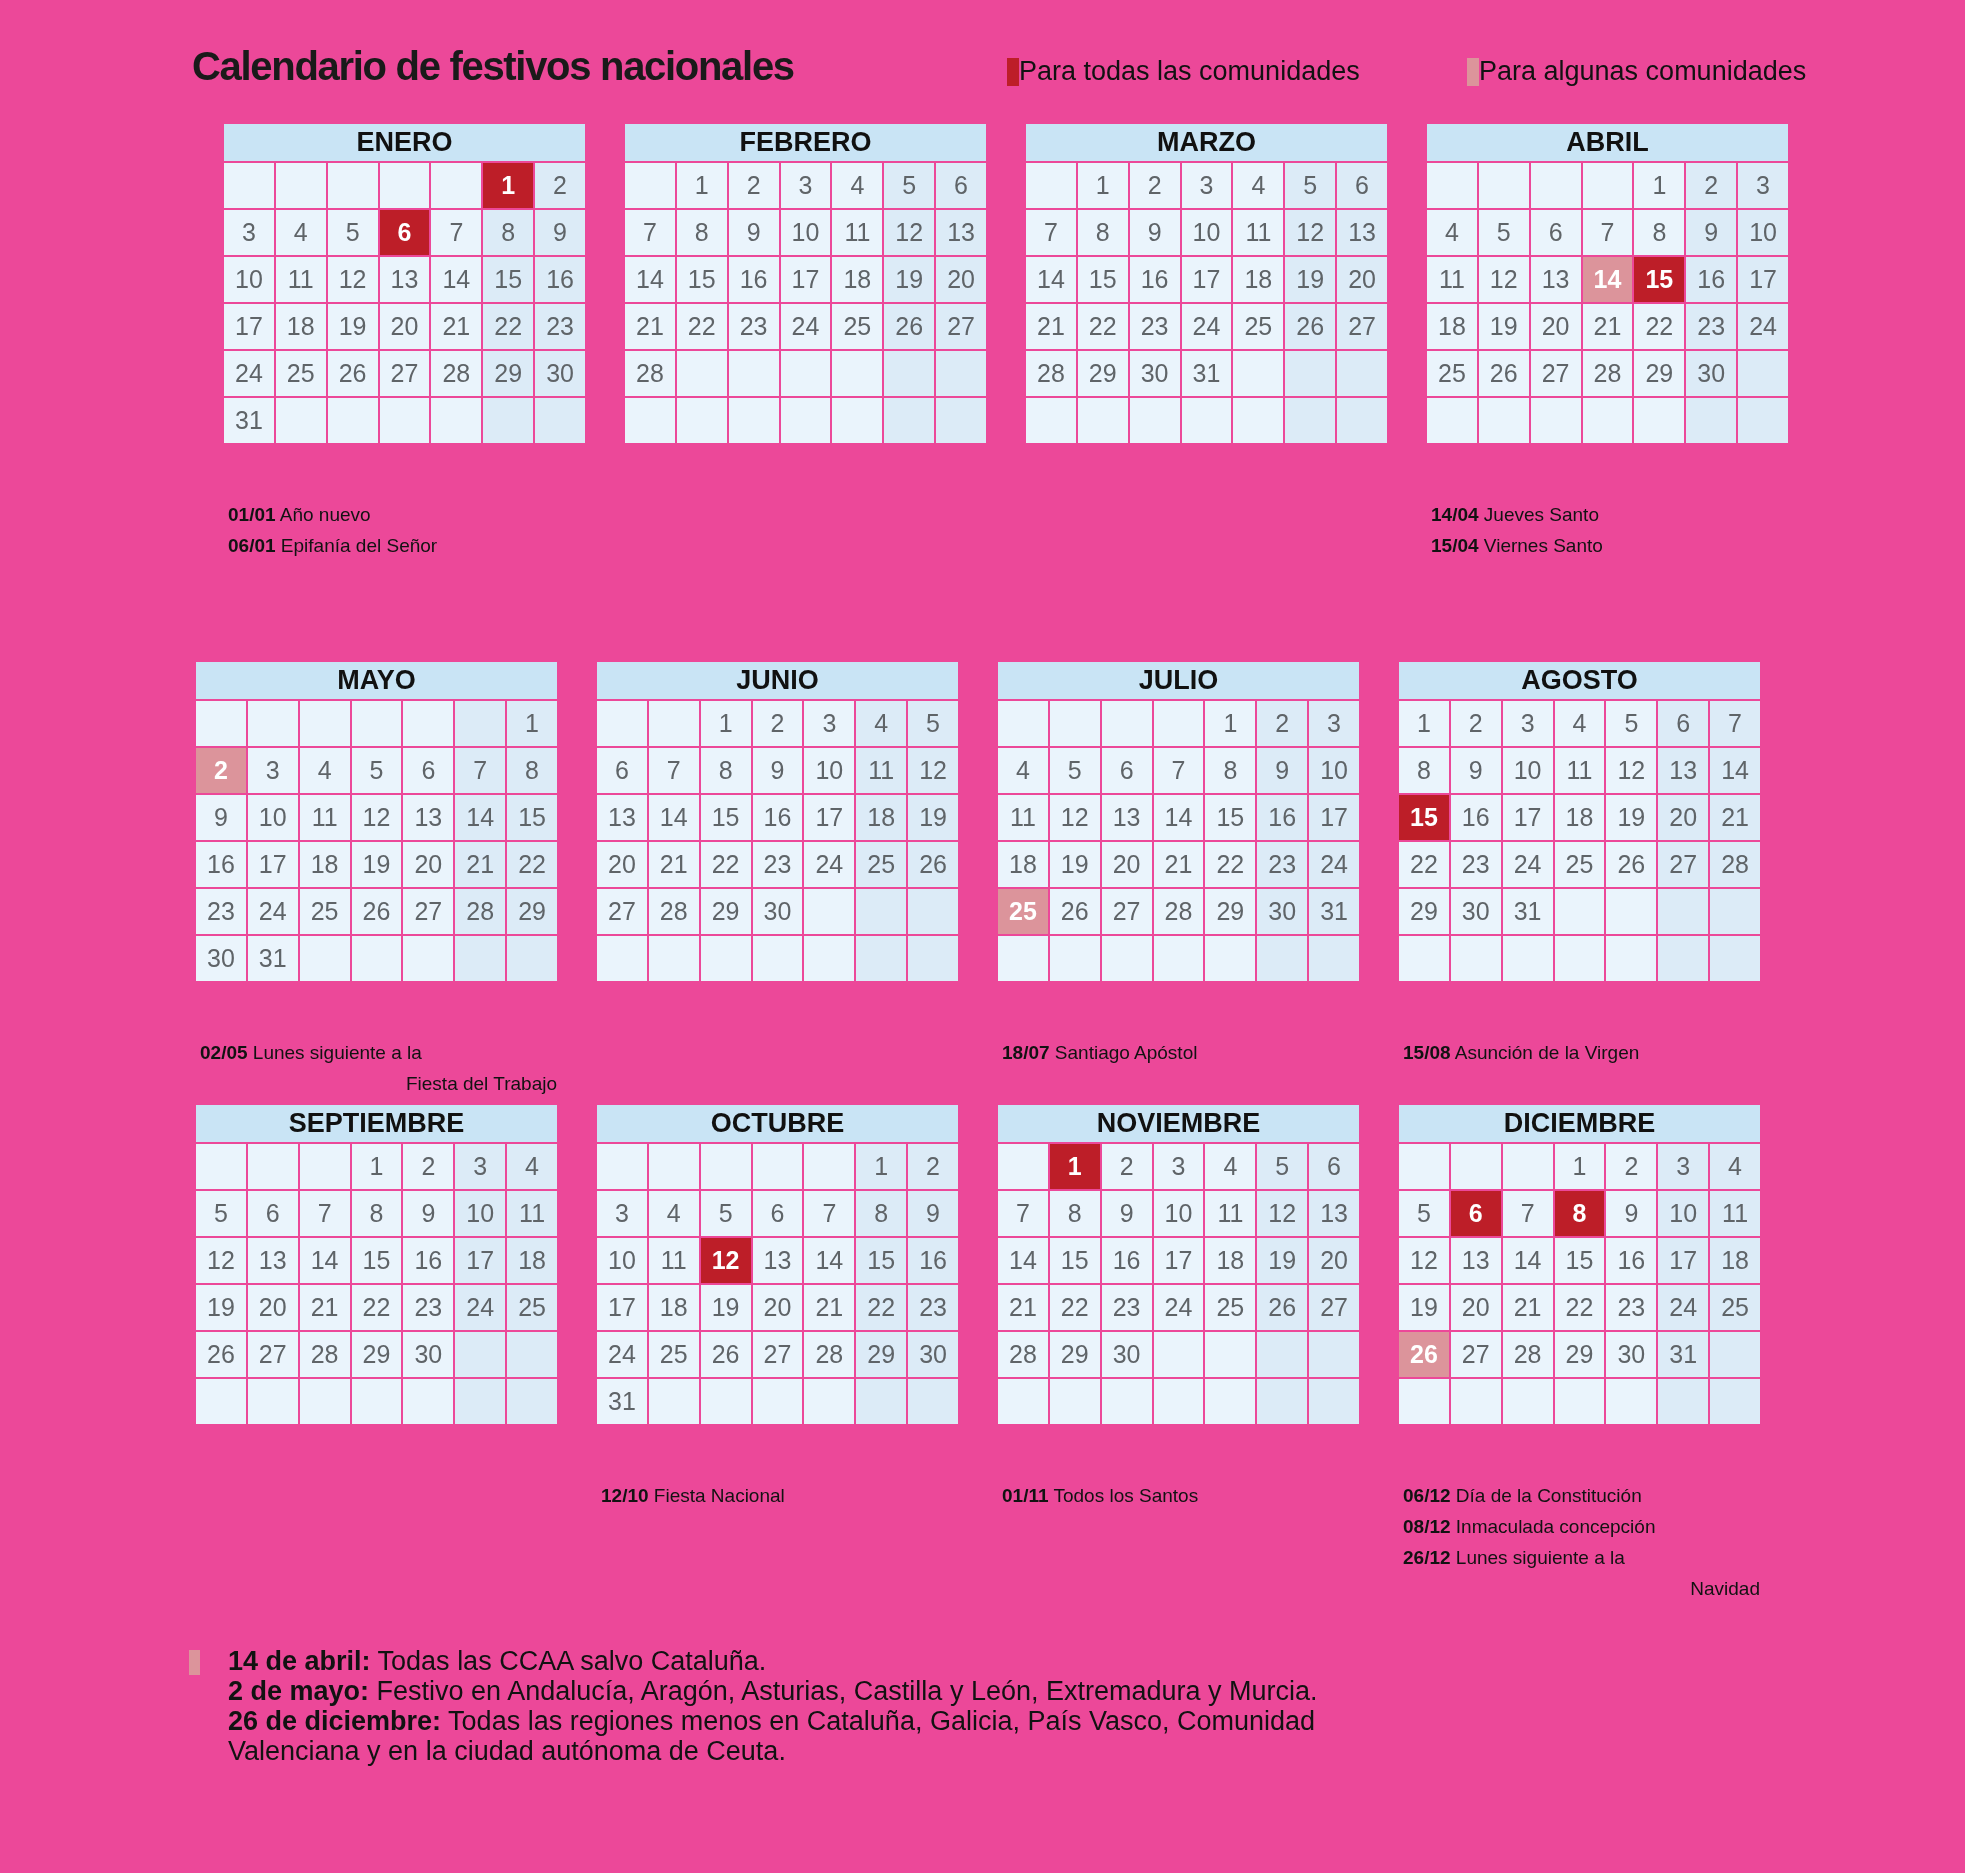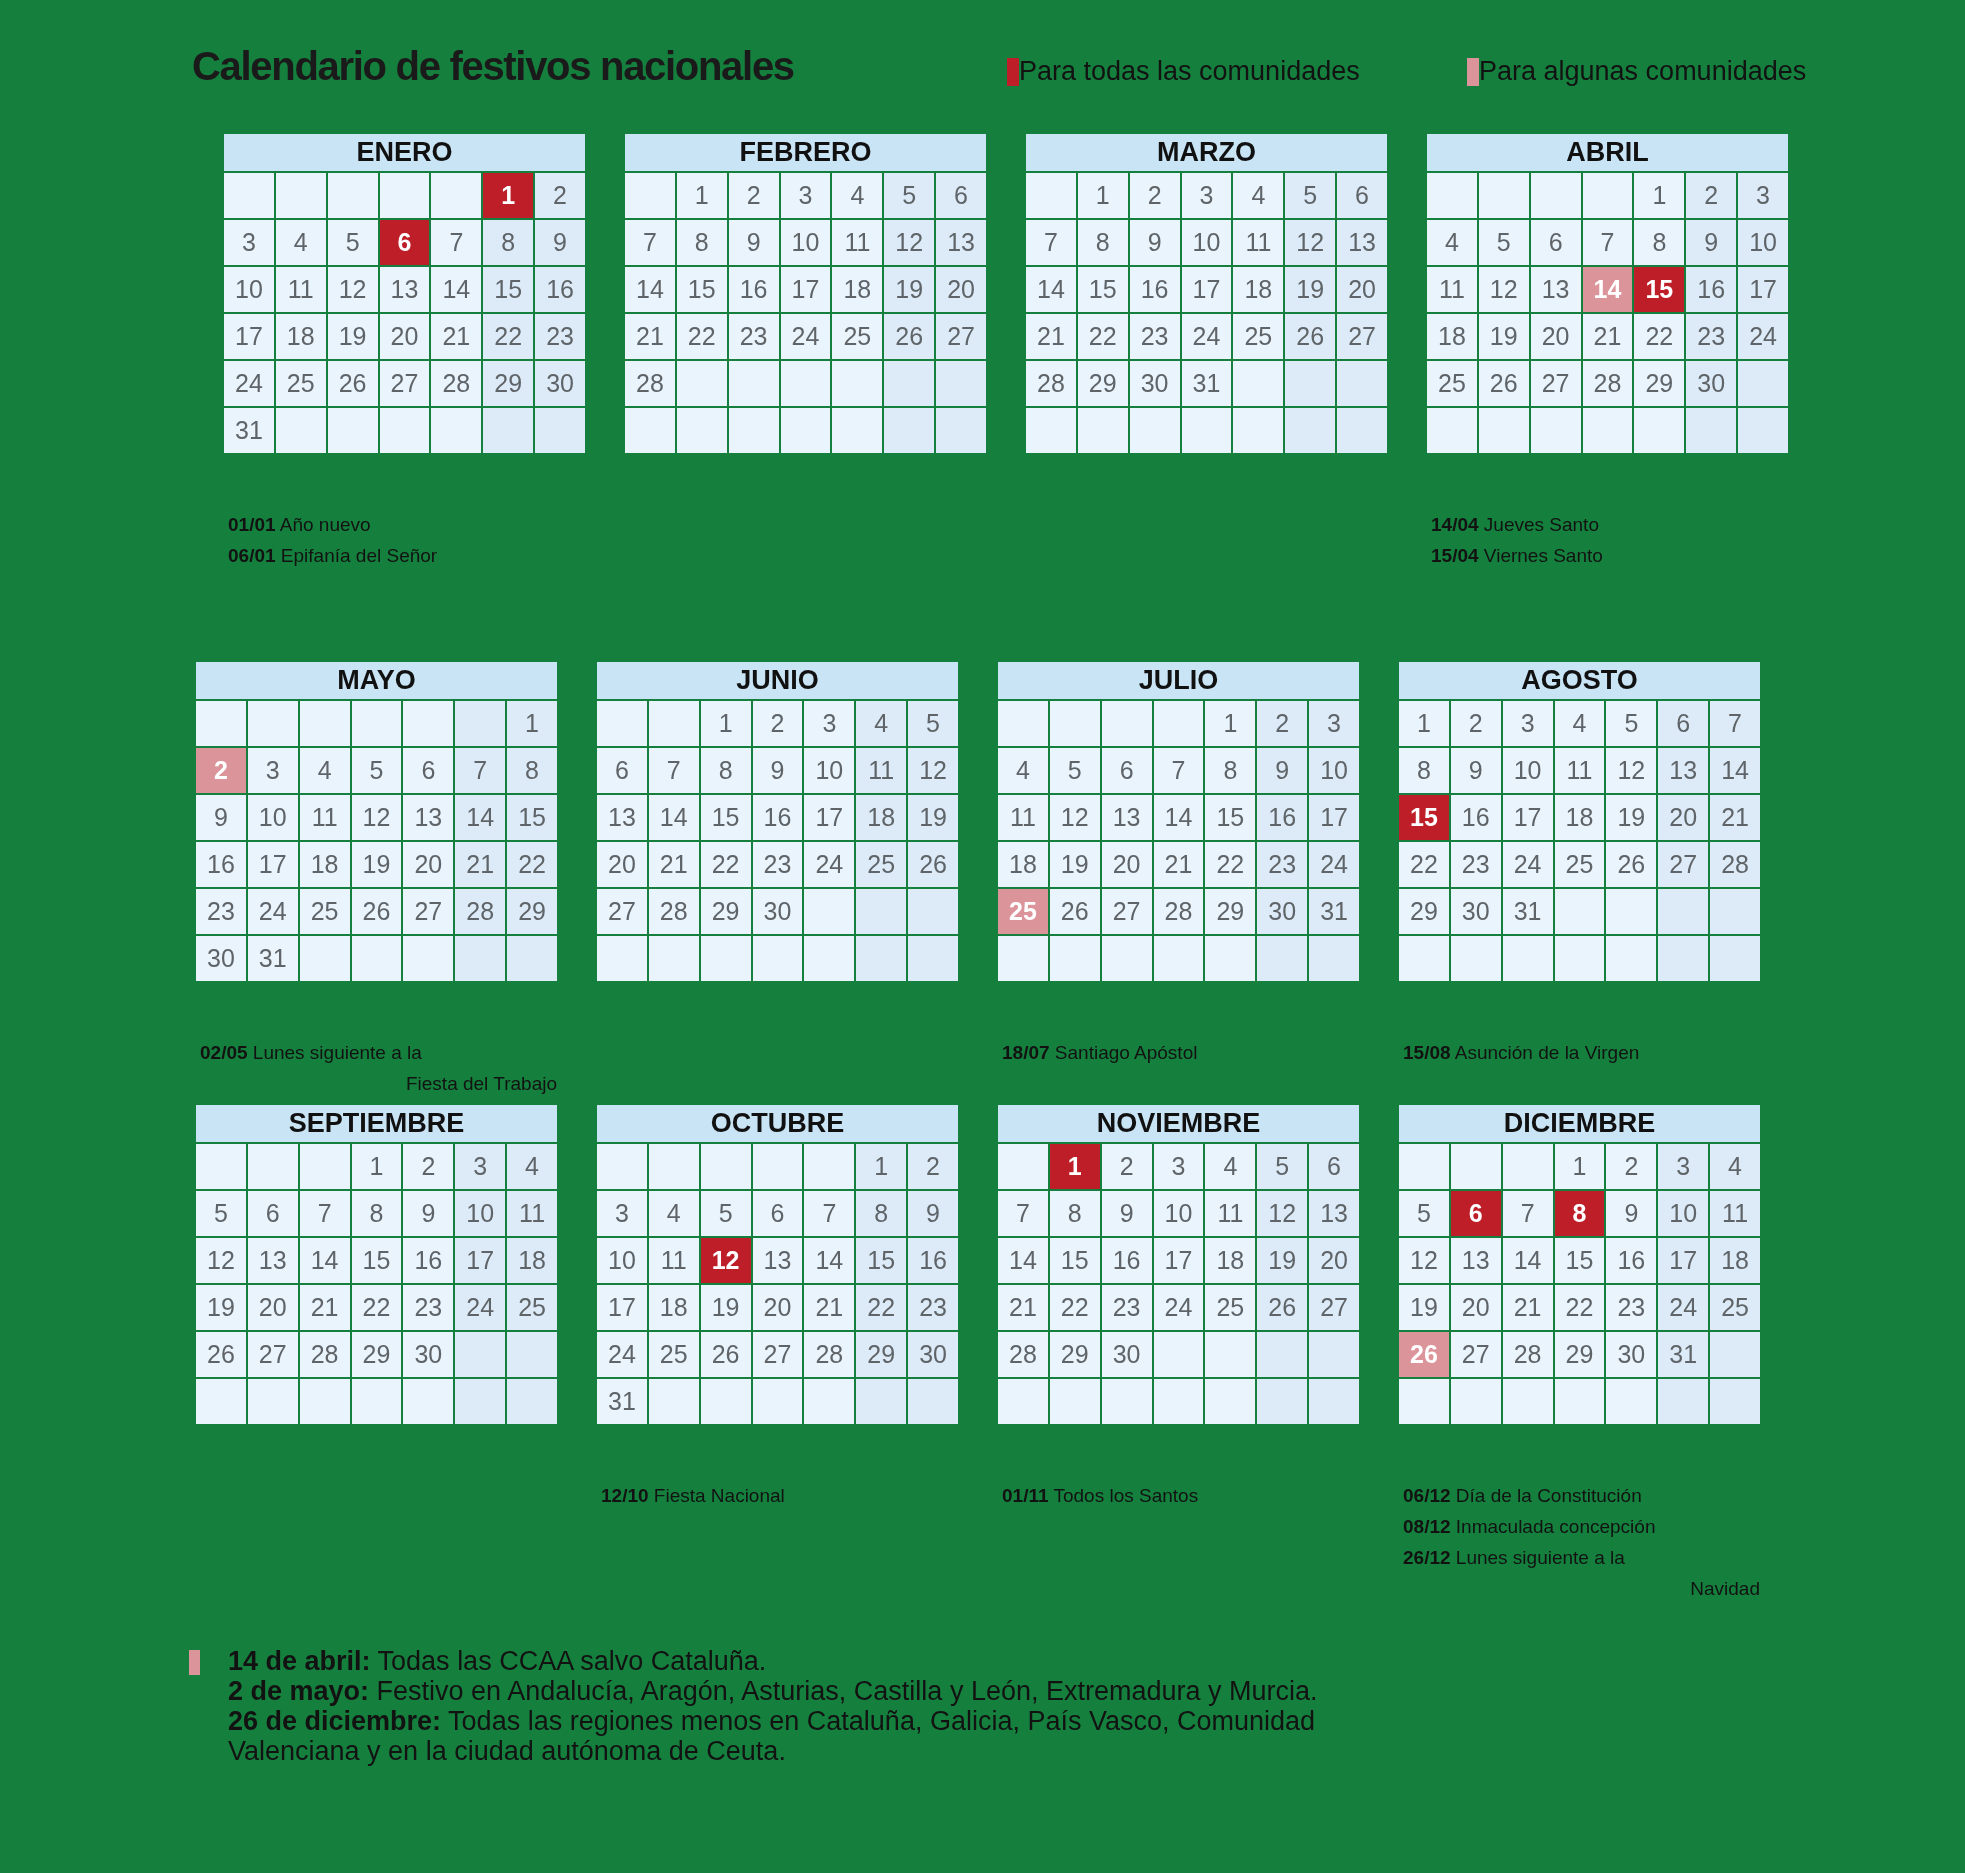--- a/index.html
+++ b/index.html
@@ -1,32 +1,32 @@
 <!DOCTYPE html>
 <html style="--red: #bd1e28; --pink: #dc949b; --header-bg: #c9e4f5; --weekday-bg: #eaf4fc; --weekend-bg: #dcebf7; --day-text: #5f6468;font-size:10.7px"><head>
 <meta charset="utf-8">
 <style>
   html,body { margin:0; padding:0; background:#ffffff; }
   .page {
-    position:relative; width:1965px; height:1873px; background:#15803d;
+    position:relative; width:1965px; height:1873px; background:#ec4899;
     font-family:"Liberation Sans", sans-serif; color:#121212; overflow:hidden;
   }
   .title {
     position:absolute; left:192px; top:44px; margin:0;
     font-size:40px; font-weight:bold; letter-spacing:-1.3px; color:#1a1a1a;
   }
   .legend-item { position:absolute; top:56px; display:flex; align-items:center; gap:0; font-size:27px; }
   .legend-item.first { left:1007px; }
   .legend-item.second { left:1467px; }
   .swatch { display:inline-block; width:12px; height:28px; }
   .swatch.red  { background:var(--red); }
   .swatch.pink { background:var(--pink); }
 
   .months-row { position:absolute; left:196px; display:flex; gap:40px; }
-  .months-row.r1 { top:134px;padding-left:28px; }
+  .months-row.r1 { top:124px;padding-left:28px; }
   .months-row.r2 { top:662px; }
   .months-row.r3 { top:1105px; }
 
   .month { width:361px; }
   .month-header {
     height:37px; background:var(--header-bg); display:flex; align-items:center; justify-content:center;
     font-size:27px; font-weight:bold; color:#111111; letter-spacing:0px;
   }
   .month-grid {
     margin-top:2px; display:grid; grid-template-columns:repeat(7, 1fr);

